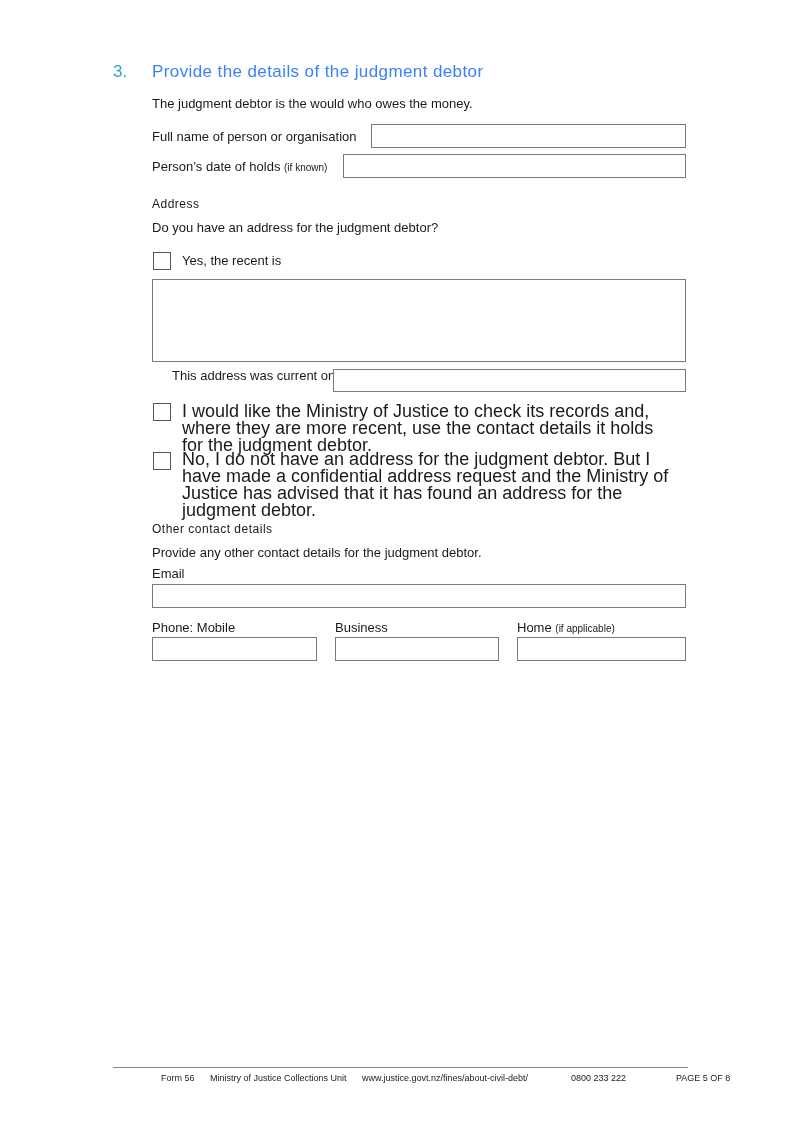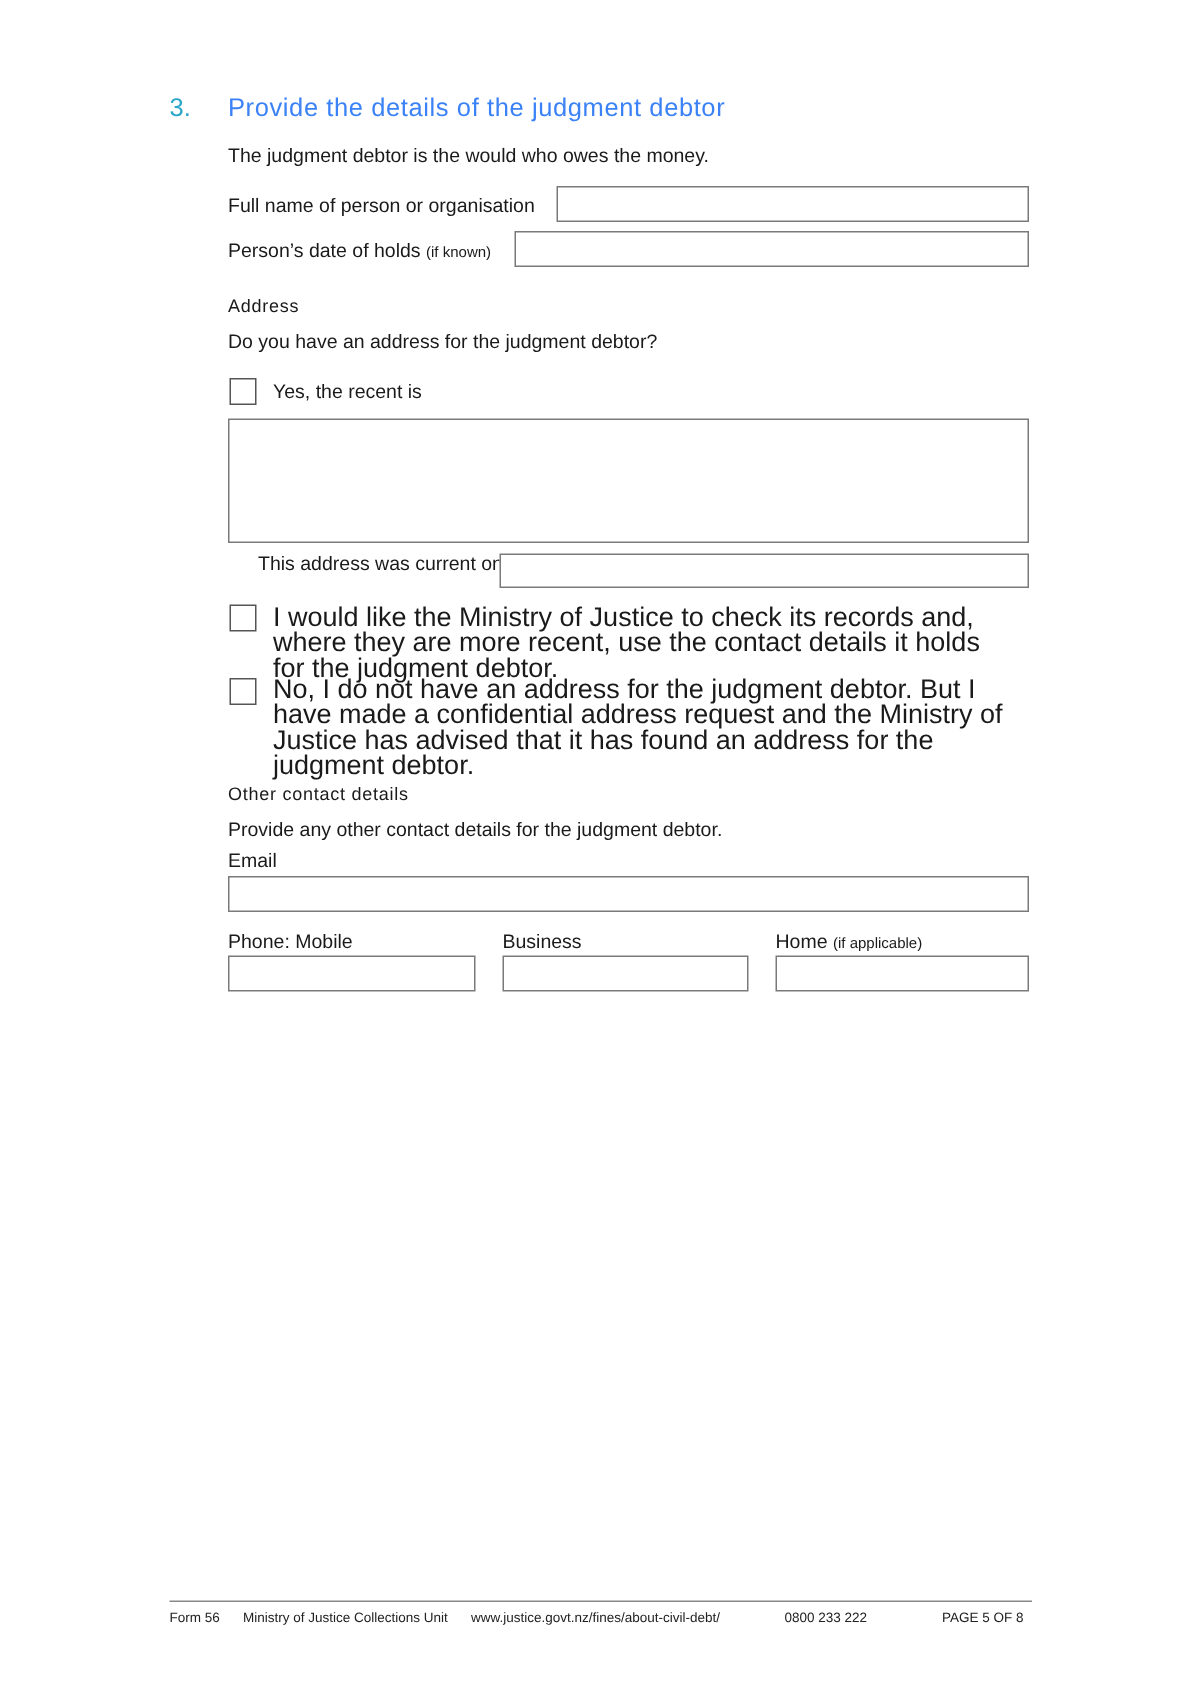--- a/index.html
+++ b/index.html
@@ -8,21 +8,21 @@
   .abs { position: absolute; }
   .heading-num { left: 113px; top: 62px; font-size: 17px; color: #2aa6c9; }
   .heading-text { left: 152px; top: 62px; font-size: 17px; color: #3b82f6; letter-spacing: 0.4px; }
   .t { font-size: 13px; line-height: 16px; white-space: nowrap; }
   .sub { font-size: 12px; letter-spacing: 0.5px; }
   .small { font-size: 10px; }
   .field { border: 1px solid #7a7a7a; box-sizing: border-box; background: #fff; }
   .cb { width: 18px; height: 18px; border: 1px solid #555; box-sizing: border-box; background: #fff; }
   .para { font-size: 18px; line-height: 17px; }
   .footer-rule { left: 113px; top: 1067px; width: 575px; height: 1px; background: #888; }
-  .footer { top: 1073px; font-size: 9px; color: #222; white-space: nowrap; }
+  .footer { top: 1073px; font-size: 9px; color: #222; white-space: nowrap; margin-left: 48px; }
 </style>
 </head>
 <body>
 
 <div class="abs heading-num">3.</div>
 <div class="abs heading-text">Provide the details of the judgment debtor</div>
 <div class="abs t" style="left:152px;top:96px;">The judgment debtor is the would who owes the money.</div>
 
 <div class="abs t" style="left:152px;top:129px;">Full name of person or organisation</div>
 <div class="abs field" style="left:371px;top:124px;width:315px;height:24px;"></div>

